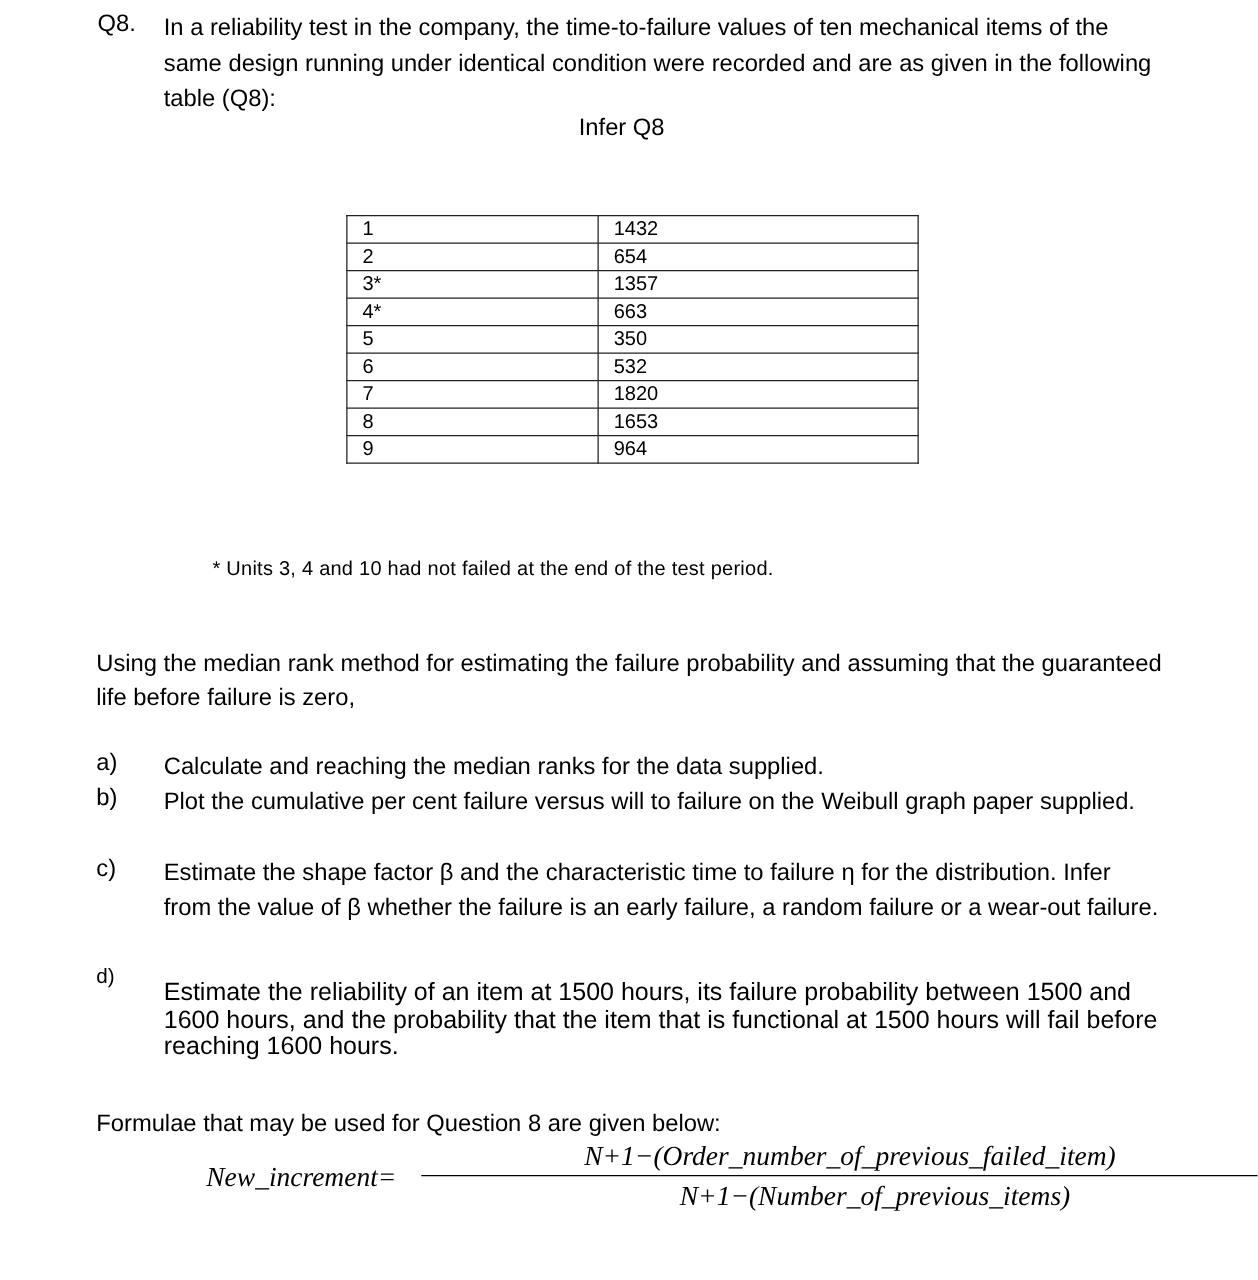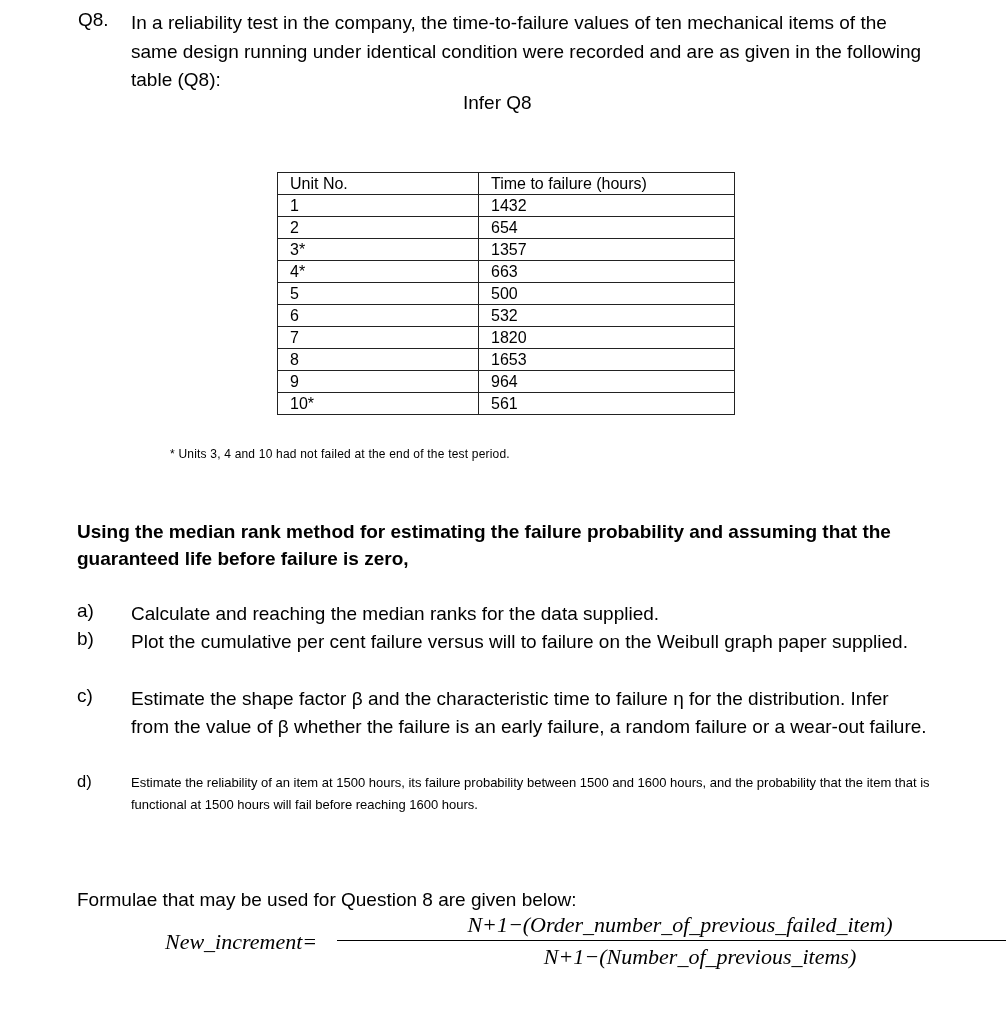--- a/index.html
+++ b/index.html
@@ -12,88 +12,80 @@
     .q-text { left: 131px; top: 9px; width: 800px; line-height: 28.5px; }
     .table-caption { left: 463px; top: 92px; }
     table.data {
       position: absolute; left: 277px; top: 172px; width: 458px;
       border-collapse: collapse; font-size: 16px;
     }
     table.data td {
       border: 1.5px solid #222; padding: 0 0 0 12px; height: 21px; line-height: 21px;
     }
     table.data td.c1 { width: 188px; }
-    .footnote { left: 170px; top: 447px; font-size: 12px; letter-spacing: 0.2px; }
-    .intro { left: 77px; top: 518px; width: 860px; line-height: 27px; font-weight: bold; }
+    .footnote { left: 170px; top: 447px; font-size: 16px; letter-spacing: 0.2px; }
+    .intro { left: 77px; top: 518px; width: 860px; line-height: 27px; }
     .item { position: absolute; left: 77px; width: 860px; }
     .item .lbl { position: absolute; left: 0; top: 0; }
     .item .txt { position: absolute; left: 54px; top: 0; width: 800px; line-height: 28px; }
-    .item.small .txt { font-size: 13px; line-height: 21.5px; }
+    .item.small .txt { font-size: 20px; line-height: 21.5px; margin-top: 12px; }
     .item.small .lbl { font-size: 16.5px; }
     .formula-intro { left: 77px; top: 889px; }
     .formula { left: 165px; top: 912px; font-family: "Liberation Serif", serif; font-style: italic; font-size: 22px; }
     .formula .lhs { position: absolute; left: 0; top: 17px; white-space: nowrap; }
     .formula .frac { position: absolute; left: 172px; top: 0; width: 686px; }
     .formula .num { text-align: center; white-space: nowrap; }
     .formula .bar { border-top: 1.5px solid #000; margin: 2px 0 3px 0; }
     .formula .den { text-align: center; white-space: nowrap; padding-left: 40px; }
   </style>
 </head>
 <body>
 
 <div class="abs q-label">Q8.</div>
 <div class="abs q-text">In a reliability test in the company, the time-to-failure values of ten mechanical items of the same design running under identical condition were recorded and are as given in the following table (Q8):</div>
 
 <div class="abs table-caption">Infer Q8</div>
 
 <table class="data">
   <tbody>
-      <tr>
-    <td class="c1">Unit No.</td>
-    <td>Time to failure (hours)</td>
-  </tr>
   <tr>
         <td class="c1">1</td>
         <td>1432</td>
       </tr>
   <tr>
         <td class="c1">2</td>
         <td>654</td>
       </tr>
   <tr>
         <td class="c1">3*</td>
         <td>1357</td>
       </tr>
   <tr>
         <td class="c1">4*</td>
         <td>663</td>
       </tr>
   <tr>
         <td class="c1">5</td>
-        <td>500</td>
+        <td>350</td>
       </tr>
   <tr>
         <td class="c1">6</td>
         <td>532</td>
       </tr>
   <tr>
         <td class="c1">7</td>
         <td>1820</td>
       </tr>
   <tr>
         <td class="c1">8</td>
         <td>1653</td>
       </tr>
   <tr>
         <td class="c1">9</td>
         <td>964</td>
-      </tr>
-  <tr>
-        <td class="c1">10*</td>
-        <td>561</td>
       </tr>
 </tbody>
   </table>
 
 <div class="abs footnote">* Units 3, 4 and 10 had not failed at the end of the test period.</div>
 
 <div class="abs intro">Using the median rank method for estimating the failure probability and assuming that the guaranteed life before failure is zero,</div>
 
 <div class="item" style="top:600px;">
   <span class="lbl">a)</span>

